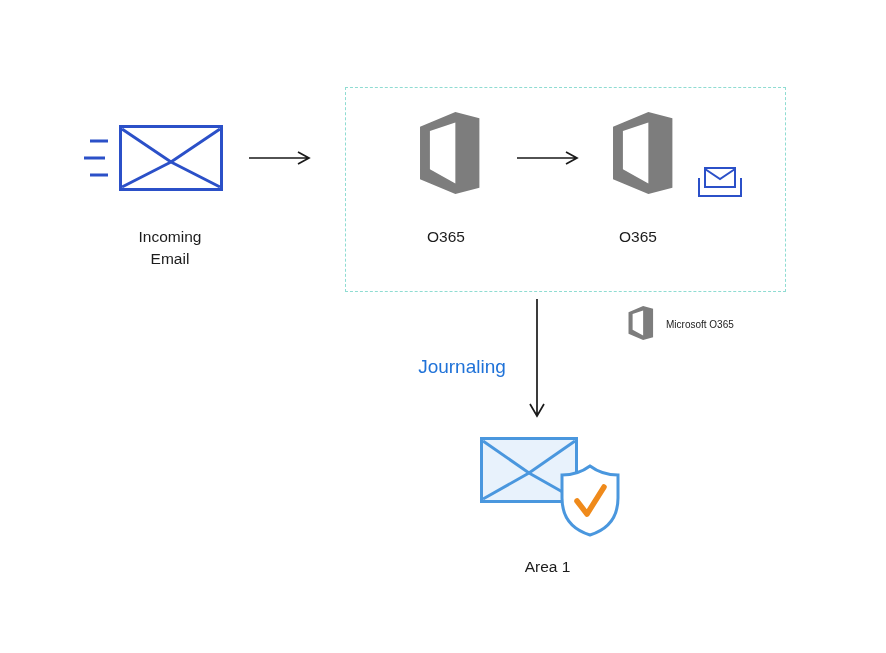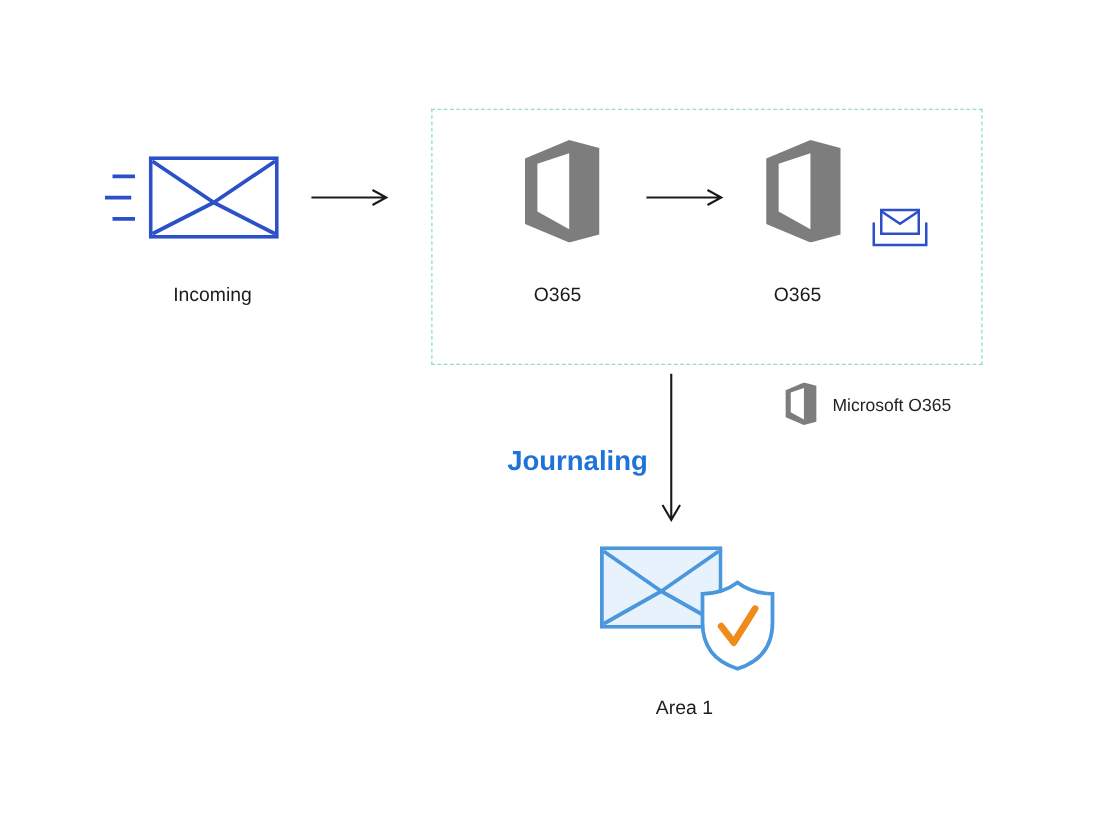--- a/index.html
+++ b/index.html
@@ -13,29 +13,29 @@
   .abs{position:absolute;}
   .node-label{
     position:absolute;
     text-align:center;
     font-size:15.5px;
     line-height:22px;
     color:#1c1c1c;
   }
   .legend-text{
     position:absolute;
-    font-size:14px;
+    font-size:10px;
     line-height:17px;
     color:#222222;
   }
   .journaling{
     position:absolute;
     text-align:center;
-    font-size:22px;
-    font-weight:700;
+    font-size:19px;
+    font-weight:400;
     color:#1f72d8;
   }
   .boundary-box{
     position:absolute;
     border:1px dashed #8fdcd2;
     background:transparent;
   }
   .bottom-line{
     position:absolute;
     background:#151515;
@@ -50,20 +50,21 @@
     <path d="M8 4 H26 M2 21 H23 M8 38 H26" fill="none" stroke-width="3" stroke="#2b50c8"></path>
   </svg>
 
   <svg class="abs" style="left:119px;top:125px;" width="104" height="66" viewBox="0 0 104 66">
     <rect x="1.5" y="1.5" width="101" height="63" fill="#ffffff" stroke-width="3" stroke="#2b50c8"></rect>
     <path d="M3 4 L52 37 L101 4 M3 62 L52 37 M101 62 L52 37" fill="none" stroke-width="3" stroke="#2b50c8"></path>
   </svg>
 
   <div class="node-label" style="left:108px;top:226px;width:124px;">
     <div>Incoming</div>
+    <div>Email</div>
   </div>
 
   <svg class="abs" style="left:249px;top:148px;" width="64" height="20" viewBox="0 0 64 20">
     <path d="M0 10 H59 M49 4 L60 10 L49 16" fill="none" stroke-width="1.7" stroke="#1a1a1a"></path>
   </svg>
 
   <div class="boundary-box" style="left:345px;top:87px;width:439px;height:203px;"></div>
 
   <svg class="abs" style="left:410px;top:112px;" width="78" height="82" viewBox="0 0 106 116">
     <path fill-rule="evenodd" d="M62 0 L96 9 L96 107 L62 116 L12 95 L12 21 Z M62 15 L26 27 L26 81 L62 101 Z" fill="#7d7d7d"></path>

